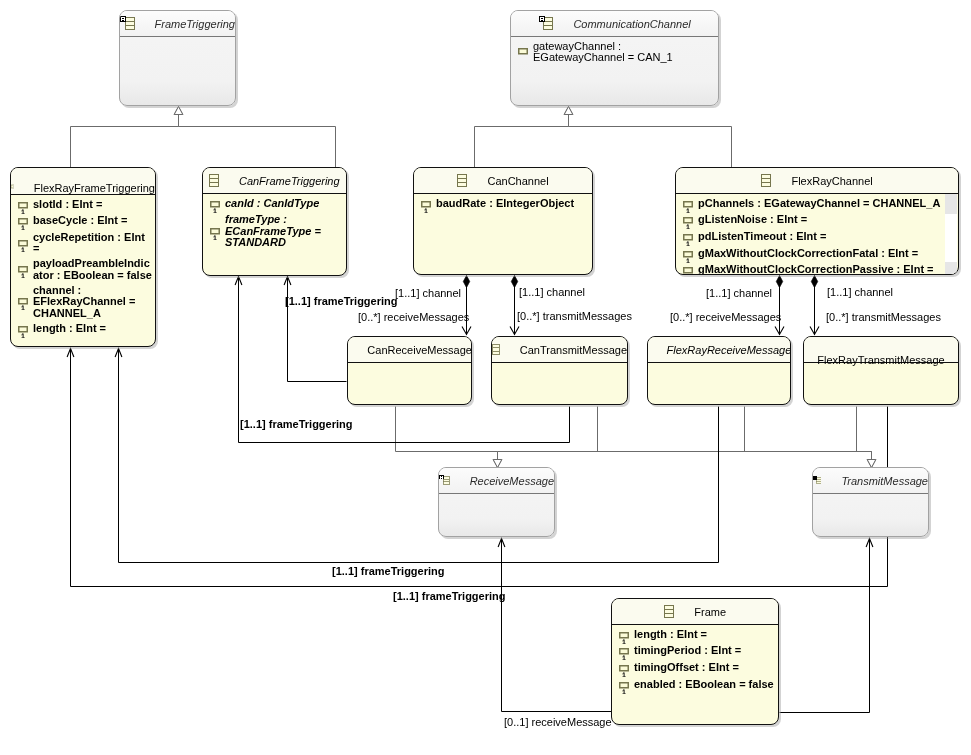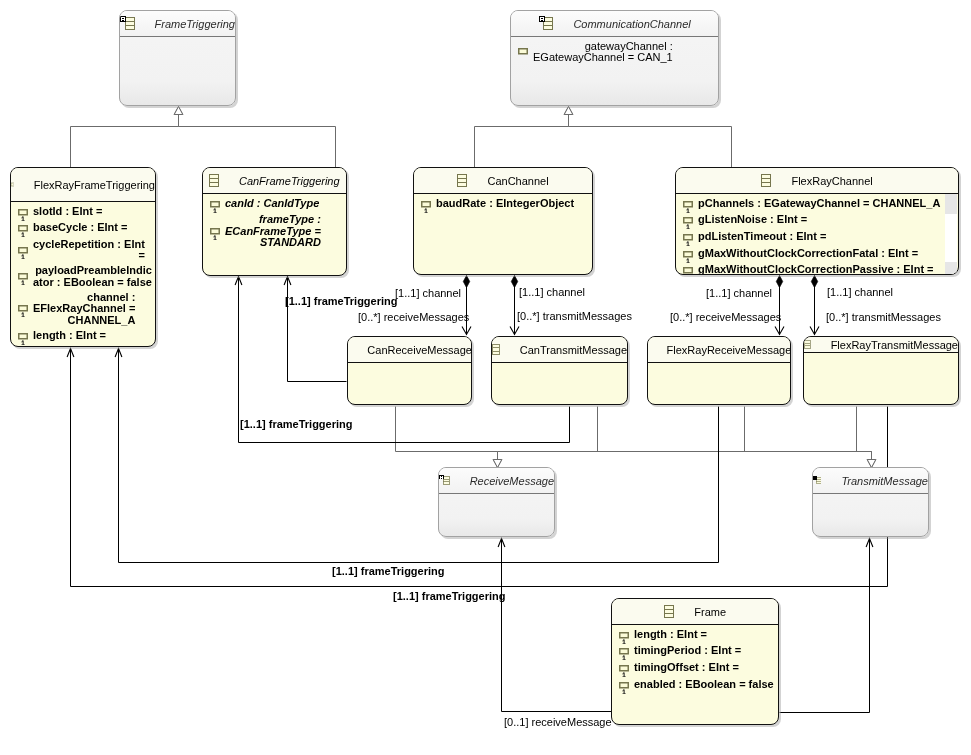--- a/index.html
+++ b/index.html
@@ -24,21 +24,21 @@
   .abs{border:1px solid #a2a2a2;background:linear-gradient(180deg,#fbfbfb 0%,#f4f4f4 30%,#f2f2f2 75%,#e8e8e8 100%);}
   .abs .hdr{background:linear-gradient(180deg,#fcfcfc 0%,#f2f2f2 100%);}
   .abs .sep{background:#777;}
   .abs .hdr .t{color:#2b2b2b;font-style:italic;}
 
   .attrs{padding:3.5px 0 0 6px;}
   .attr{display:flex;align-items:flex-start;font-size:11px;font-weight:bold;color:#000;line-height:11.4px;margin-bottom:3.7px;}
   .abs .attr{font-weight:normal;}
   .attr .ic{flex:0 0 12px;align-self:center;height:13px;margin-right:4px;position:relative;}
   .attr .ic svg{position:absolute;left:0;top:-1px;}
-  .attr .tx{white-space:pre-wrap;text-align:right;}
+  .attr .tx{white-space:pre-wrap;}
 
   .lbl{position:absolute;font-size:11px;color:#000;white-space:nowrap;}
   .lbl.b{font-weight:bold;}
 
   .scrollbar{position:absolute;right:1px;top:26px;bottom:0;width:12px;background:#ffffff;}
   .scrollbar .sb-up{position:absolute;left:0;top:0;width:12px;height:20px;background:#e6e6e6;}
   .scrollbar .sb-down{position:absolute;left:0;bottom:0;width:12px;height:12px;background:#e6e6e6;}
 </style>
 </head>
 <body>
@@ -158,21 +158,21 @@
             <svg width="12" height="16" viewBox="0 0 12 16" class="aicon">
               <rect x="1.75" y="4.75" width="8.5" height="5" fill="#fbfbd8" stroke="#76764e" stroke-width="1.5"></rect>
             </svg>
           </span>
           <span class="tx">gatewayChannel :
 EGatewayChannel = CAN_1</span>
         </div>
       </div>
     </div>
     <div class="node cls" style="left: 10px; top: 167px; width: 146px; height: 180px;">
-      <div class="hdr" style="height: 33px;">
+      <div class="hdr" style="height: 26px; align-items: flex-end;">
         <svg width="10" height="15" viewBox="0 0 20 30" class="cicon" shape-rendering="crispEdges" style="margin-left: 0.125px;">
           <rect x="1" y="3" width="18" height="24" fill="#fcfce0" stroke="#76764e" stroke-width="2"></rect>
           <path d="M2 11 H18 M2 19 H18" stroke="#76764e" stroke-width="2"></path>
         </svg>
         <span class="t">FlexRayFrameTriggering</span>
       </div>
       <div class="sep"></div>
       <div class="attrs">
         <div class="attr">
           <span class="ic">
@@ -363,33 +363,33 @@
       <div class="hdr" style="height: 25px;">
         <svg width="10" height="15" viewBox="0 0 20 30" class="cicon" shape-rendering="crispEdges" style="margin-left: -0.40625px;">
           <rect x="1" y="3" width="18" height="24" fill="#fcfce0" stroke="#76764e" stroke-width="2"></rect>
           <path d="M2 11 H18 M2 19 H18" stroke="#76764e" stroke-width="2"></path>
         </svg>
         <span class="t">CanTransmitMessage</span>
       </div>
       <div class="sep"></div>
       <div class="attrs"></div>
     </div>
-    <div class="node cls" style="left: 647px; top: 336px; width: 144px; height: 69px;">
+    <div class="node cls" style="left: 647px; top: 336px; width: 144px; height: 69px; font-style: italic;">
       <div class="hdr" style="height: 25px;">
         <svg width="10" height="15" viewBox="0 0 20 30" class="cicon" shape-rendering="crispEdges" style="margin-left: -0.140625px;">
           <rect x="1" y="3" width="18" height="24" fill="#fcfce0" stroke="#76764e" stroke-width="2"></rect>
           <path d="M2 11 H18 M2 19 H18" stroke="#76764e" stroke-width="2"></path>
         </svg>
         <span class="t">FlexRayReceiveMessage</span>
       </div>
       <div class="sep"></div>
       <div class="attrs"></div>
     </div>
     <div class="node cls" style="left: 803px; top: 336px; width: 156px; height: 69px;">
-      <div class="hdr" style="height: 15px;">
+      <div class="hdr" style="height: 25px; flex-direction: column;">
         <svg width="10" height="15" viewBox="0 0 20 30" class="cicon" shape-rendering="crispEdges" style="margin-left: 0.1875px;">
           <rect x="1" y="3" width="18" height="24" fill="#fcfce0" stroke="#76764e" stroke-width="2"></rect>
           <path d="M2 11 H18 M2 19 H18" stroke="#76764e" stroke-width="2"></path>
         </svg>
         <span class="t">FlexRayTransmitMessage</span>
       </div>
       <div class="sep"></div>
       <div class="attrs"></div>
     </div>
     <div class="node abs" style="left: 438px; top: 467px; width: 117px; height: 70px;">

